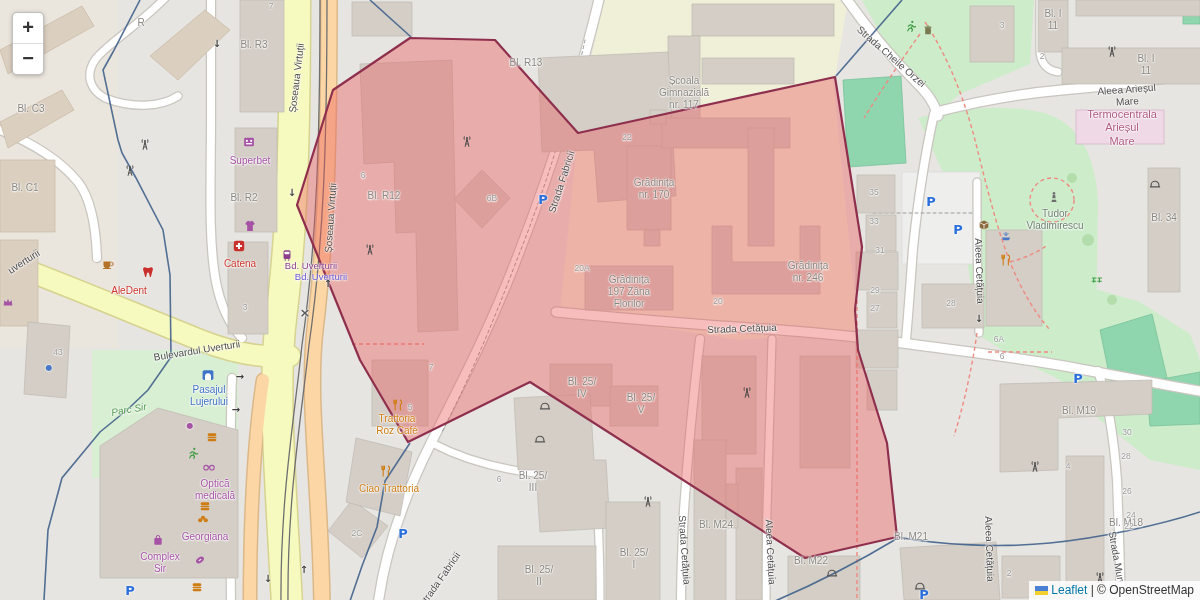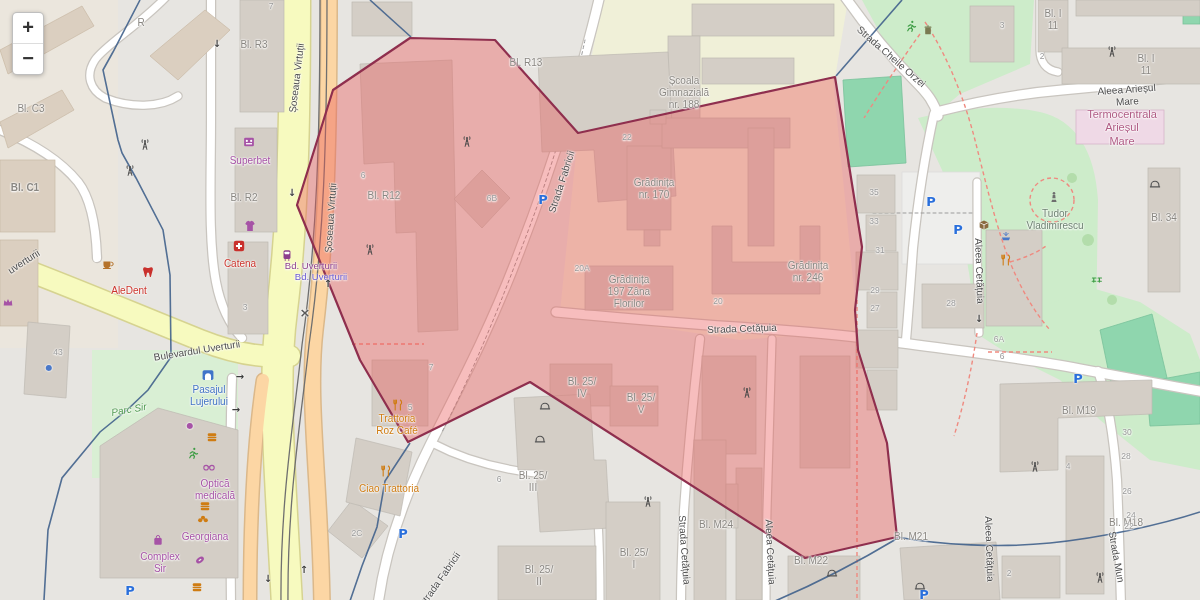--- a/index.html
+++ b/index.html
@@ -340,21 +340,21 @@
       <span class="lbl street" style="left: 1127px; top: 96px; transform: translate(-50%, -50%) rotate(-4deg);">Aleea Arieșul Mare</span>
       <span class="lbl street" style="left: 742px; top: 329px; transform: translate(-50%, -50%) rotate(-2deg);">Strada Cetățuia</span>
       <span class="lbl street" style="left: 684px; top: 550px; transform: translate(-50%, -50%) rotate(86deg);">Strada Cetățuia</span>
       <span class="lbl street" style="left: 770px; top: 552px; transform: translate(-50%, -50%) rotate(87deg);">Aleea Cetățuia</span>
       <span class="lbl street" style="left: 979px; top: 271px; transform: translate(-50%, -50%) rotate(88deg);">Aleea Cetățuia</span>
       <span class="lbl street" style="left: 989px; top: 549px; transform: translate(-50%, -50%) rotate(88deg);">Aleea Cetățuia</span>
       <span class="lbl street" style="left: 1116px; top: 557px; transform: translate(-50%, -50%) rotate(80deg);">Strada Mun</span>
       <span class="lbl transit" style="left: 311px; top: 266px; transform: translate(-50%, -50%) rotate(0deg);">Bd. Uverturii</span>
       <span class="lbl transit2" style="left: 321px; top: 277px; transform: translate(-50%, -50%) rotate(0deg);">Bd. Uverturii</span>
       <span class="lbl bld" style="left: 31px; top: 88px; transform: translate(-50%, -50%) rotate(0deg); margin-top: 21px;">Bl. C3</span>
-      <span class="lbl bld" style="left: 25px; top: 188px; transform: translate(-50%, -50%) rotate(0deg); font-weight: bold;">Bl. C1</span>
+      <span class="lbl bld" style="left: 25px; top: 188px; transform: translate(-50%, -50%) rotate(0deg);">Bl. C1</span>
       <span class="lbl bld" style="left: 141px; top: 23px; transform: translate(-50%, -50%) rotate(0deg);">R</span>
       <span class="lbl bld" style="left: 254px; top: 45px; transform: translate(-50%, -50%) rotate(0deg);">Bl. R3</span>
       <span class="lbl bld" style="left: 244px; top: 190px; transform: translate(-50%, -50%) rotate(0deg); margin-top: 8px;">Bl. R2</span>
       <span class="lbl bld" style="left: 496px; top: 63px; transform: translate(-50%, -50%) rotate(0deg); margin-left: 30px;">Bl. R13</span>
       <span class="lbl bld" style="left: 384px; top: 196px; transform: translate(-50%, -50%) rotate(0deg);">Bl. R12</span>
       <span class="lbl bld" style="left: 1053px; top: 20px; transform: translate(-50%, -50%) rotate(0deg);">Bl. I
 11</span>
       <span class="lbl bld" style="left: 1146px; top: 65px; transform: translate(-50%, -50%) rotate(0deg);">Bl. I
 11</span>
       <span class="lbl bld" style="left: 1164px; top: 218px; transform: translate(-50%, -50%) rotate(0deg);">Bl. 34</span>
@@ -368,21 +368,21 @@
       <span class="lbl bld" style="left: 641px; top: 404px; transform: translate(-50%, -50%) rotate(0deg);">Bl. 25/
 V</span>
       <span class="lbl bld" style="left: 533px; top: 482px; transform: translate(-50%, -50%) rotate(0deg);">Bl. 25/
 III</span>
       <span class="lbl bld" style="left: 539px; top: 576px; transform: translate(-50%, -50%) rotate(0deg);">Bl. 25/
 II</span>
       <span class="lbl bld" style="left: 634px; top: 559px; transform: translate(-50%, -50%) rotate(0deg);">Bl. 25/
 I</span>
       <span class="lbl bld" style="left: 684px; top: 93px; transform: translate(-50%, -50%) rotate(0deg);">Școala
 Gimnazială
-nr. 188</span>
+nr. 117</span>
       <span class="lbl bld" style="left: 654px; top: 189px; transform: translate(-50%, -50%) rotate(0deg);">Grădinița
 nr. 170</span>
       <span class="lbl bld" style="left: 629px; top: 292px; transform: translate(-50%, -50%) rotate(0deg);">Grădinița
 197 Zâna
 Florilor</span>
       <span class="lbl bld" style="left: 808px; top: 272px; transform: translate(-50%, -50%) rotate(0deg);">Grădinița
 nr. 246</span>
       <span class="lbl poi-purple" style="left: 250px; top: 161px; transform: translate(-50%, -50%) rotate(0deg);">Superbet</span>
       <span class="lbl poi-red" style="left: 240px; top: 264px; transform: translate(-50%, -50%) rotate(0deg);">Catena</span>
       <span class="lbl poi-red" style="left: 129px; top: 291px; transform: translate(-50%, -50%) rotate(0deg);">AleDent</span>
@@ -568,14 +568,17 @@
       <svg class="s-ic" width="13" height="13" style="left: 8px; top: 302px;">
         <use href="#sym-crown"></use>
       </svg>
     </div>
 
   <div class="zoomctl">
     <a>+</a>
     <a>−</a>
   </div>
 
+  <div class="attr">
+    <span class="flag"><span class="b"></span><span class="y"></span></span><a>Leaflet</a><span> | </span><a class="osm">© OpenStreetMap</a>
+  </div>
 
 </div>
 
 </body></html>

